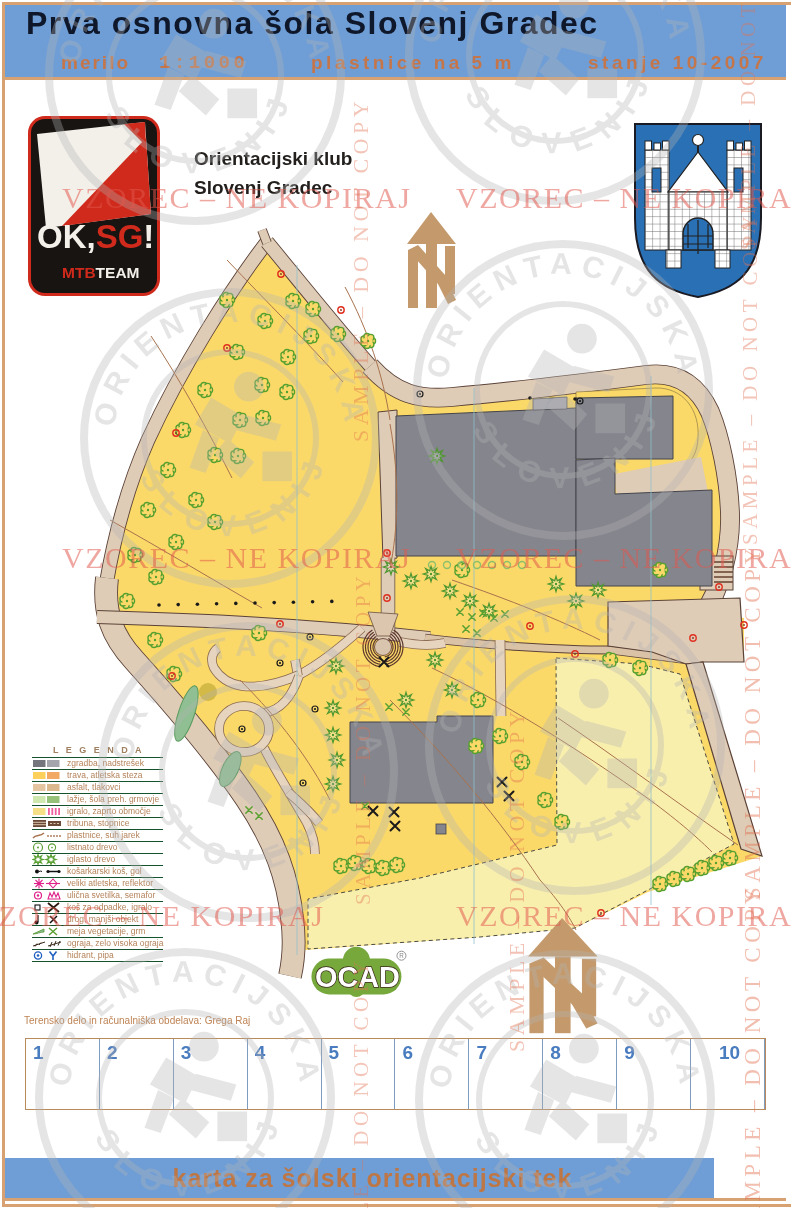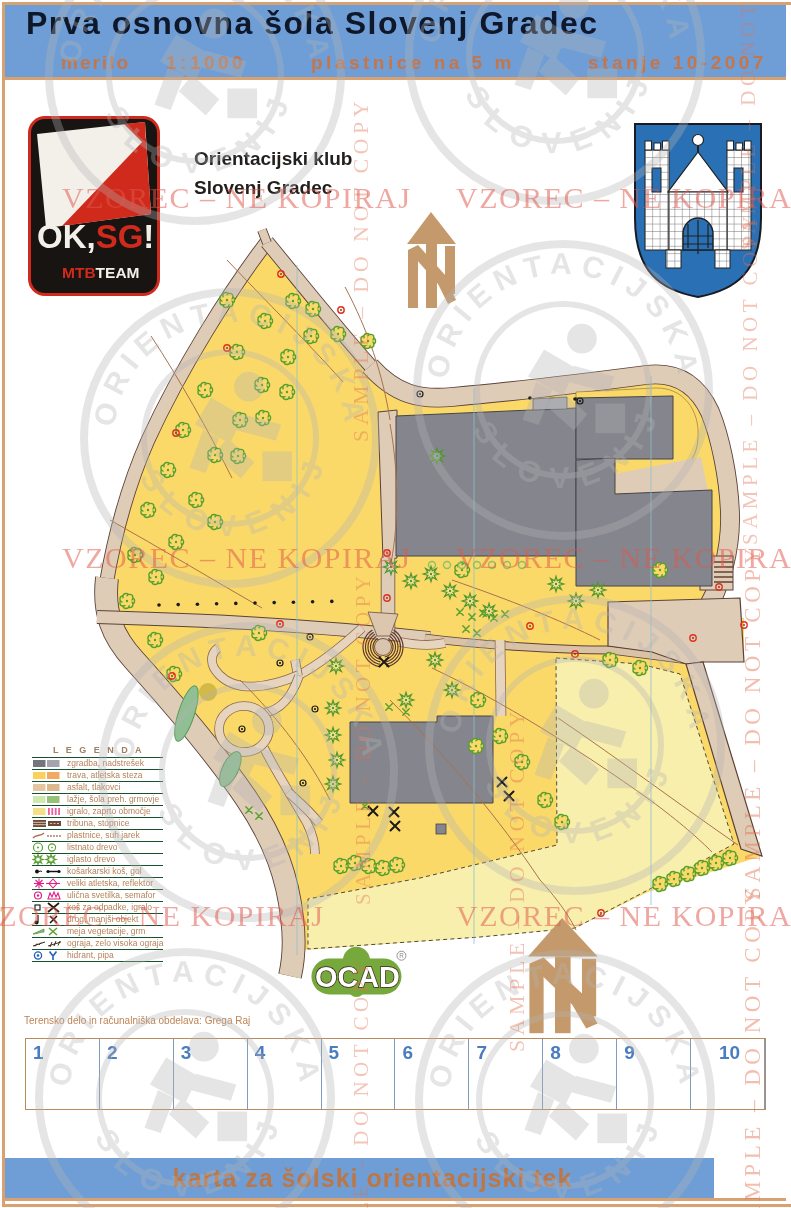--- a/index.html
+++ b/index.html
@@ -25,21 +25,21 @@
 #legend svg{display:block;}
 #legend td.s{width:32px;}
 #legend td.l{padding-left:3px;}
 </style>
 </head>
 <body>
 <div class="abs" id="frame"></div>
 <div class="abs" id="banner">
   <div class="title">Prva osnovna šola Slovenj Gradec</div>
   <div class="sub" style="left:56px;text-align:center;">merilo</div>
-    <div class="sub" style="left:161px;letter-spacing:3.5px;">1:1000</div>
+    <div class="sub" style="left:154px;letter-spacing:3.5px;font-family:Liberation Mono, monospace;">1:1000</div>
   <div class="sub" style="left:306px;letter-spacing:3.5px;">plastnice na 5 m</div>
   <div class="sub" style="left:583px;letter-spacing:3.5px;">stanje 10-2007</div>
 </div>
 <div class="abs" id="bannerline"></div>
 <div class="abs" id="clubtext">Orientacijski klub<br>Slovenj Gradec</div>
 <svg class="abs" style="left:0;top:0" width="791" height="1208" viewBox="0 0 791 1208">
     <defs>
       <pattern id="grid" width="7.4" height="7.4" patternUnits="userSpaceOnUse">
         <path d="M7.4,0 L0,0 0,7.4" fill="none" stroke="#5a5a5a" stroke-width="0.8"></path>
       </pattern>

